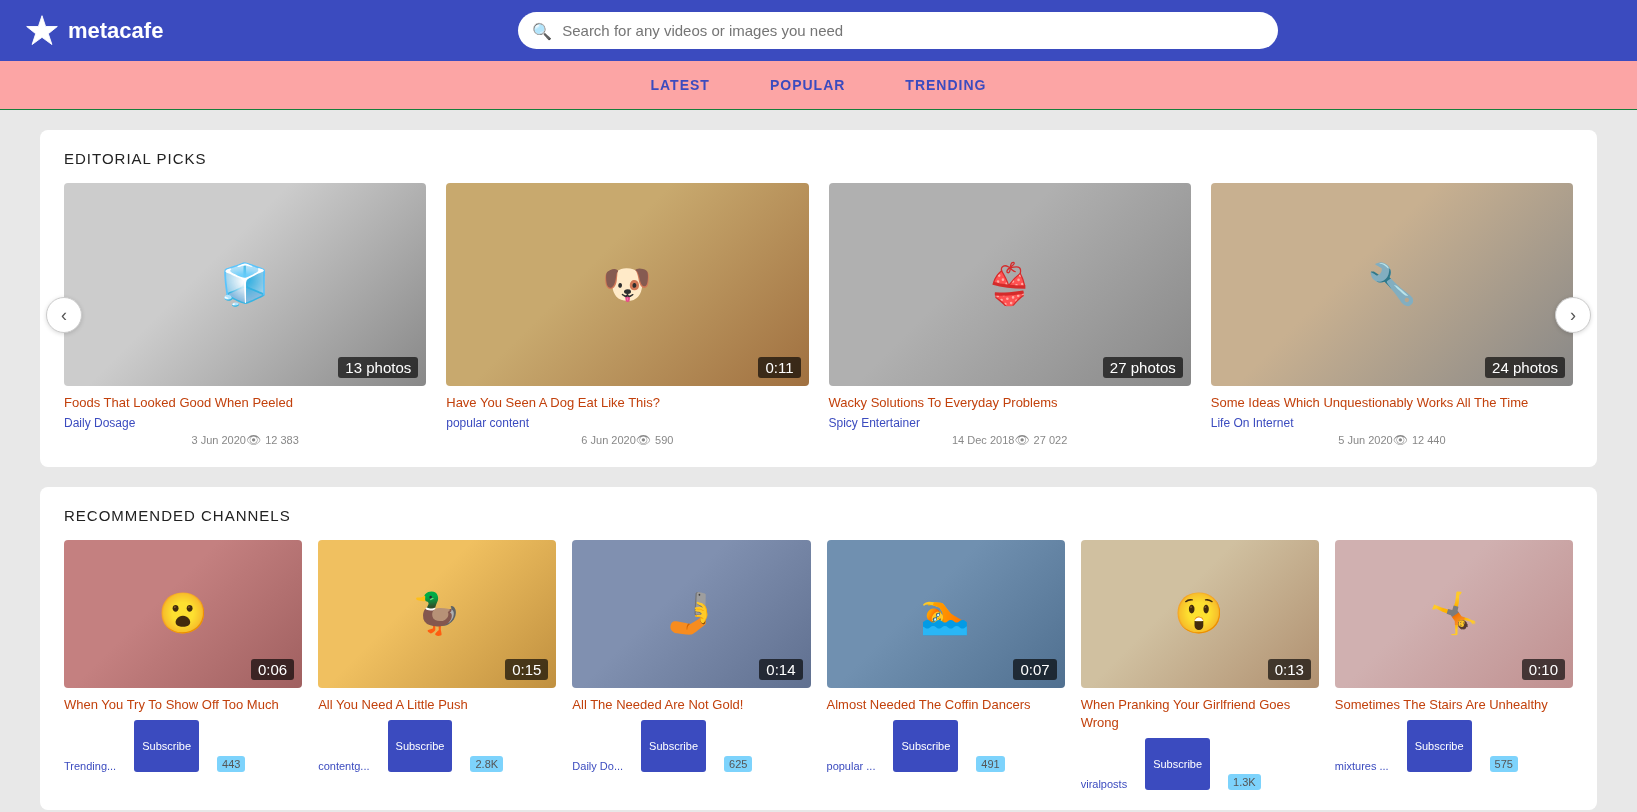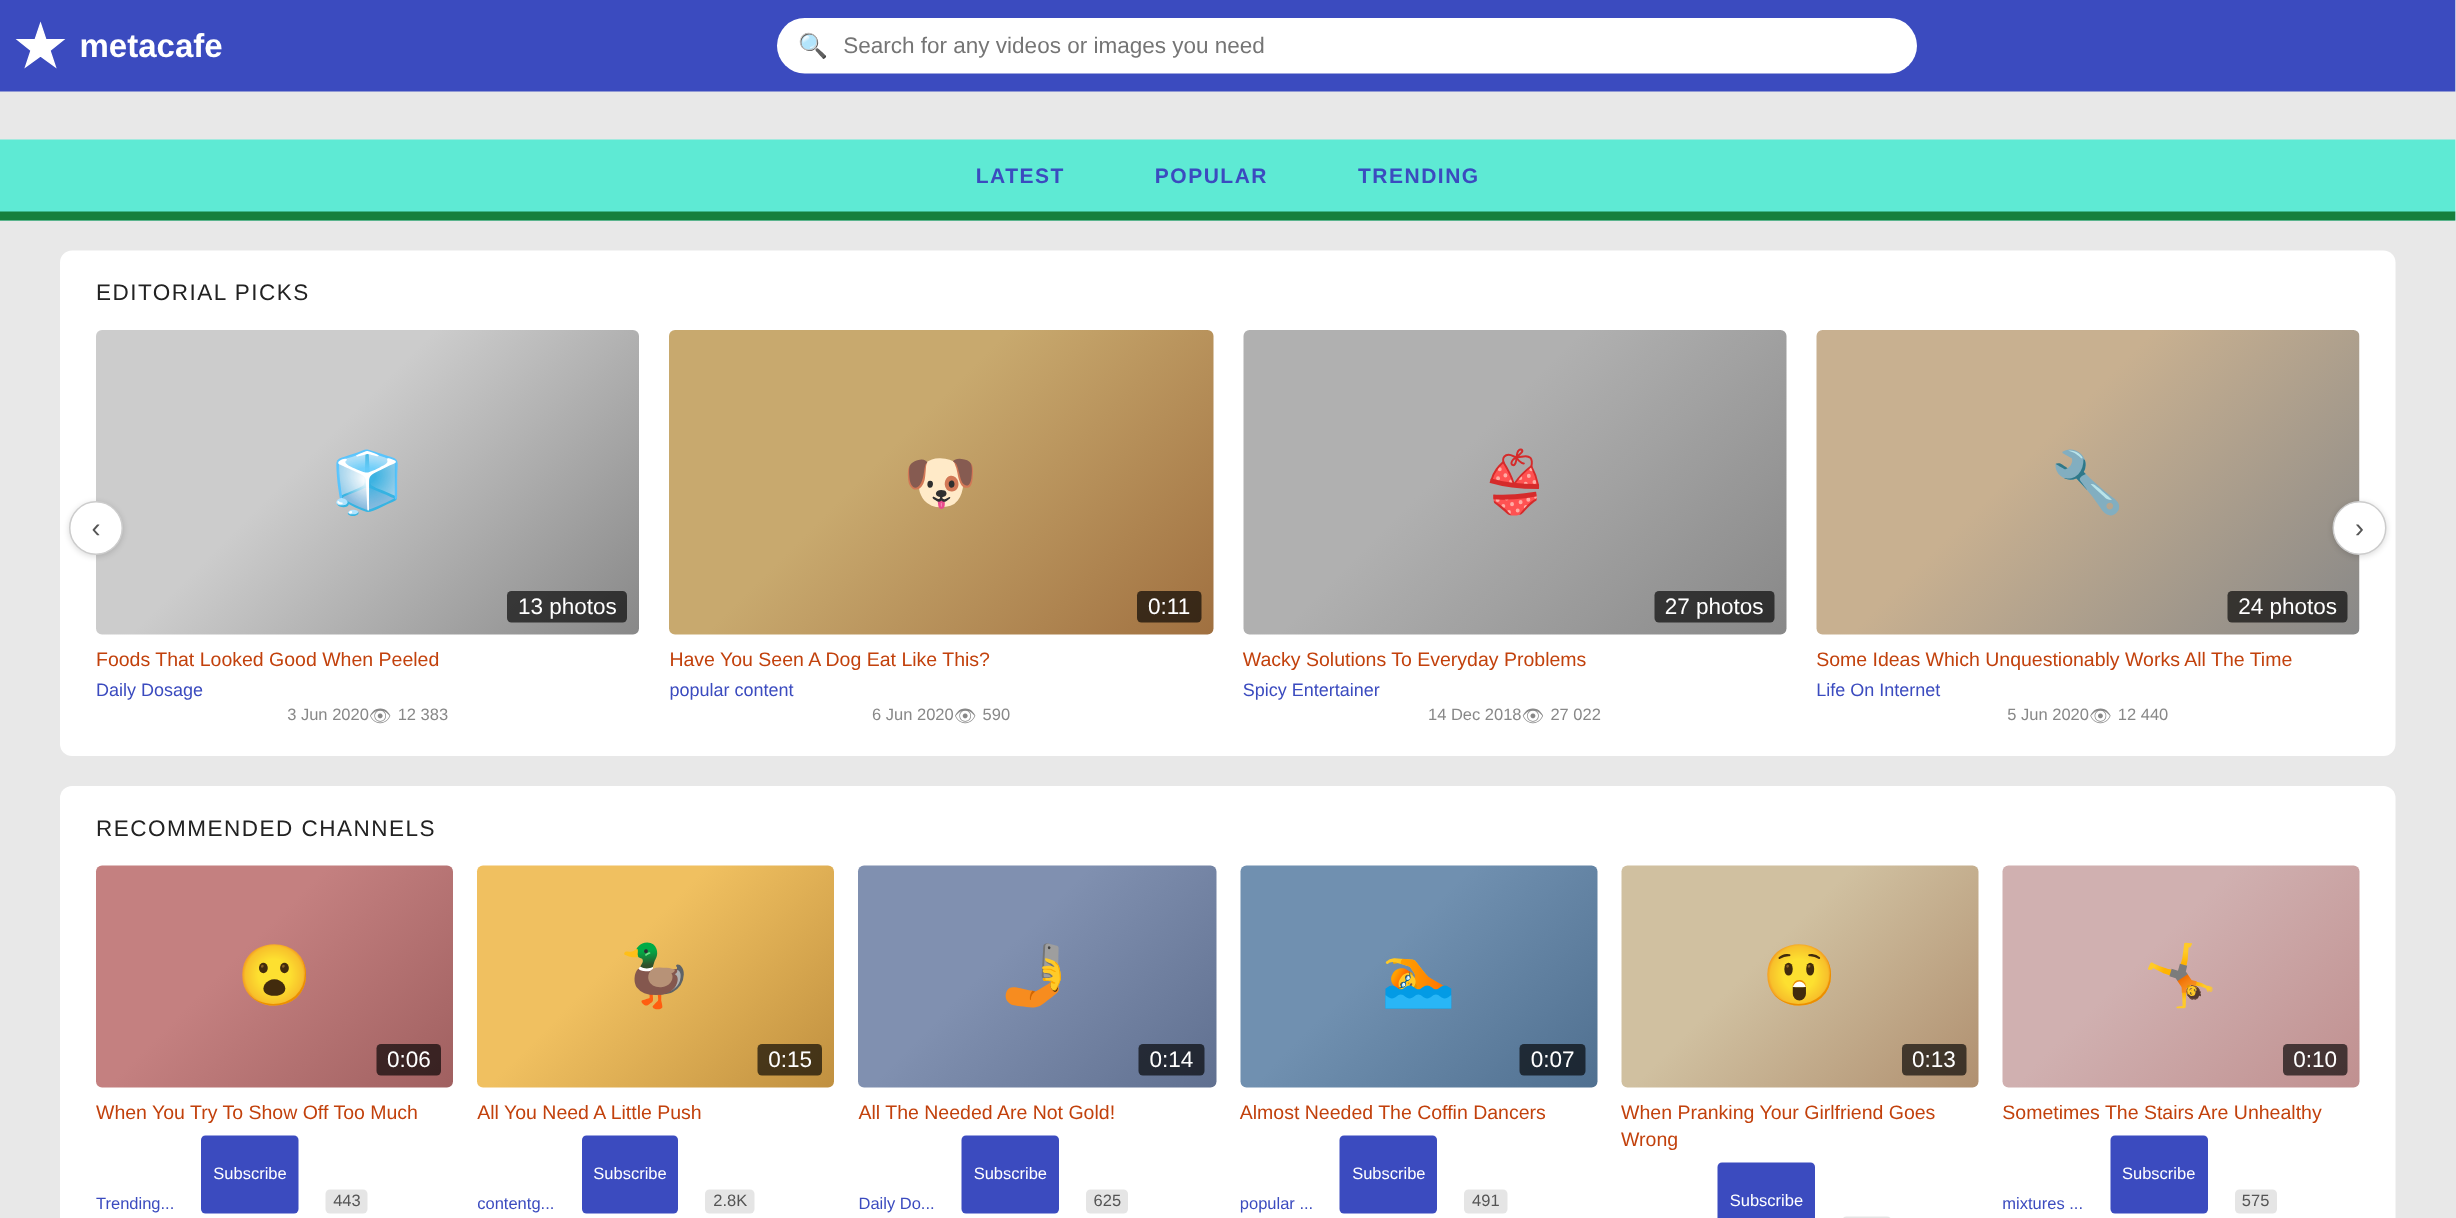--- a/index.html
+++ b/index.html
@@ -1,21 +1,21 @@
 <!DOCTYPE html>
 <html><head>
   <meta charset="utf-8">
   <style>
     * { box-sizing: border-box; margin: 0; padding: 0; }
     body { font-family: Arial, sans-serif; background: #e8e8e8; }
 
     
     .header {
       background: #3b4bbf;
-      padding: 12px 9px;
+      padding: 12px 24px;
       display: flex;
       align-items: center;
       gap: 20px;
     }
     .logo {
       display: flex;
       align-items: center;
       gap: 8px;
       color: white;
       font-size: 22px;
@@ -45,27 +45,26 @@
       position: absolute;
       left: 14px;
       top: 50%;
       transform: translateY(-50%);
       color: #999;
       font-size: 16px;
     }
 
     
     .nav {
-      background: #5eead4;
+      background: #fca5a5;
       display: flex;
       justify-content: center;
       gap: 60px;
       padding: 16px 0;
-      border-bottom: 6px solid #15803d;
-      margin-top: 32px;
+      border-bottom: 1px solid #15803d;
     }
     .nav a {
       text-decoration: none;
       color: #3b4bbf;
       font-weight: bold;
       font-size: 14px;
       letter-spacing: 1px;
     }
 
     
@@ -224,21 +223,21 @@
       border: none;
       border-radius: 3px;
       font-size: 11px;
       padding: 20px 8px;
       cursor: pointer;
       white-space: nowrap;
     }
     .sub-count {
       font-size: 11px;
       color: #555;
-      background: #e5e5e5;
+      background: #7dd3fc;
       padding: 2px 5px;
       border-radius: 3px;
     }
 
     
     .thumb-content {
       position: absolute;
       top: 0; left: 0; right: 0; bottom: 0;
       display: flex;
       align-items: center;

